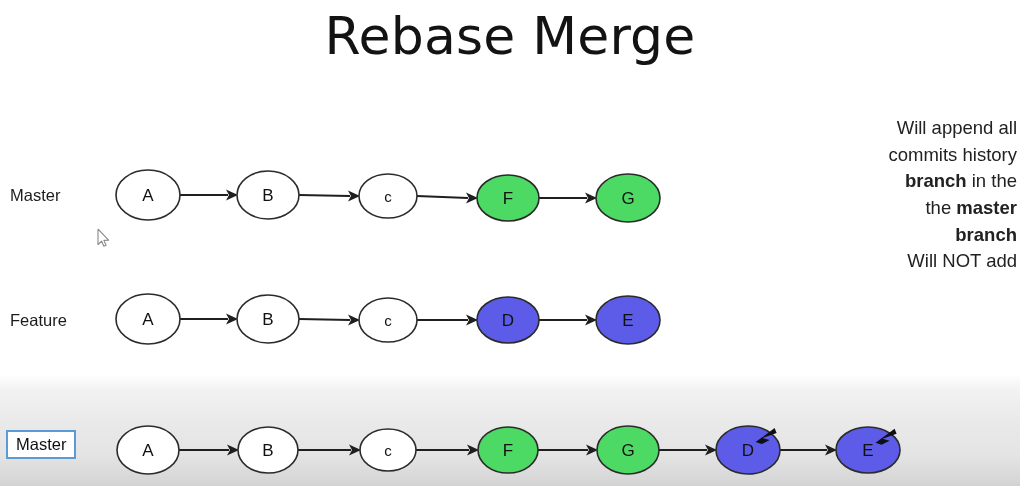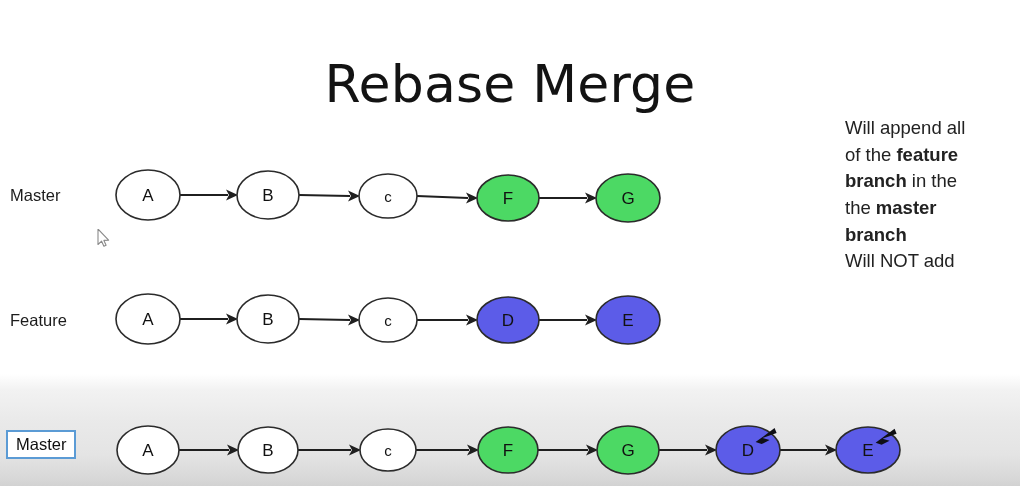--- a/index.html
+++ b/index.html
@@ -47,21 +47,20 @@
     left: 0;
     right: 0;
     top: 6px;
     text-align: center;
     font-size: 52px;
     font-weight: 400;
     letter-spacing: 0.2px;
     color: #131313;
     font-family: "DejaVu Sans", sans-serif;
     white-space: nowrap;
-    margin-top: 48px;
   }
 
   
   .row-label {
     position: absolute;
     font-size: 16.5px;
     color: #1c1c1c;
     white-space: nowrap;
   }
   #label-master-top   { left: 10px; top: 186px; }
@@ -118,20 +117,21 @@
   
   #side-note {
     position: absolute;
     left: 845px;
     top: 115px;
     width: 172px;
     font-size: 18.5px;
     line-height: 1.44;
     color: #222222;
     font-family: "Liberation Sans", sans-serif;
+    text-align: right;
   }
   #side-note b { font-weight: 700; }
 
   
   #cursor {
     position: absolute;
     left: 97px;
     top: 229px;
     width: 14px;
     height: 18px;
@@ -224,21 +224,21 @@
         <text x="748" y="30.5" class="node-text">D</text>
         <path d="M755.6,22.12 L774.6,8.120000000000001 L776.6,13.120000000000001 L762.6,18.12 L769.6,20.12 L761.6,24.12 Z" class="annot"></path>
         <ellipse cx="868" cy="30" rx="32" ry="23" class="node-ellipse" fill="#5c5ce8"></ellipse>
         <text x="868" y="30.5" class="node-text">E</text>
         <path d="M875.6,22.740000000000002 L894.6,8.74 L896.6,13.74 L882.6,18.740000000000002 L889.6,20.740000000000002 L881.6,24.740000000000002 Z" class="annot"></path>
       </svg>
     </div>
 
   <div id="side-note">
       <div><span>Will append all</span></div>
-      <div><span>of the </span><b>feature</b></div>
+      <div><span>commits history</span></div>
       <div><b>branch</b><span> in the</span></div>
       <div><span>the </span><b>master</b></div>
       <div><b>branch</b></div>
       <div><span>Will NOT add</span></div>
     </div>
 
   <div id="cursor" style="left: 97px; top: 229px;">
     <svg viewBox="0 0 14 18" width="14" height="18">
       <path d="M1,0 L1,15.5 L4.6,12.2 L6.9,17.2 L9.1,16.2 L6.9,11.4 L11.6,11.2 Z" fill="#ffffff" stroke="#8a8a8a" stroke-width="1.1" stroke-linejoin="round"></path>
     </svg>

